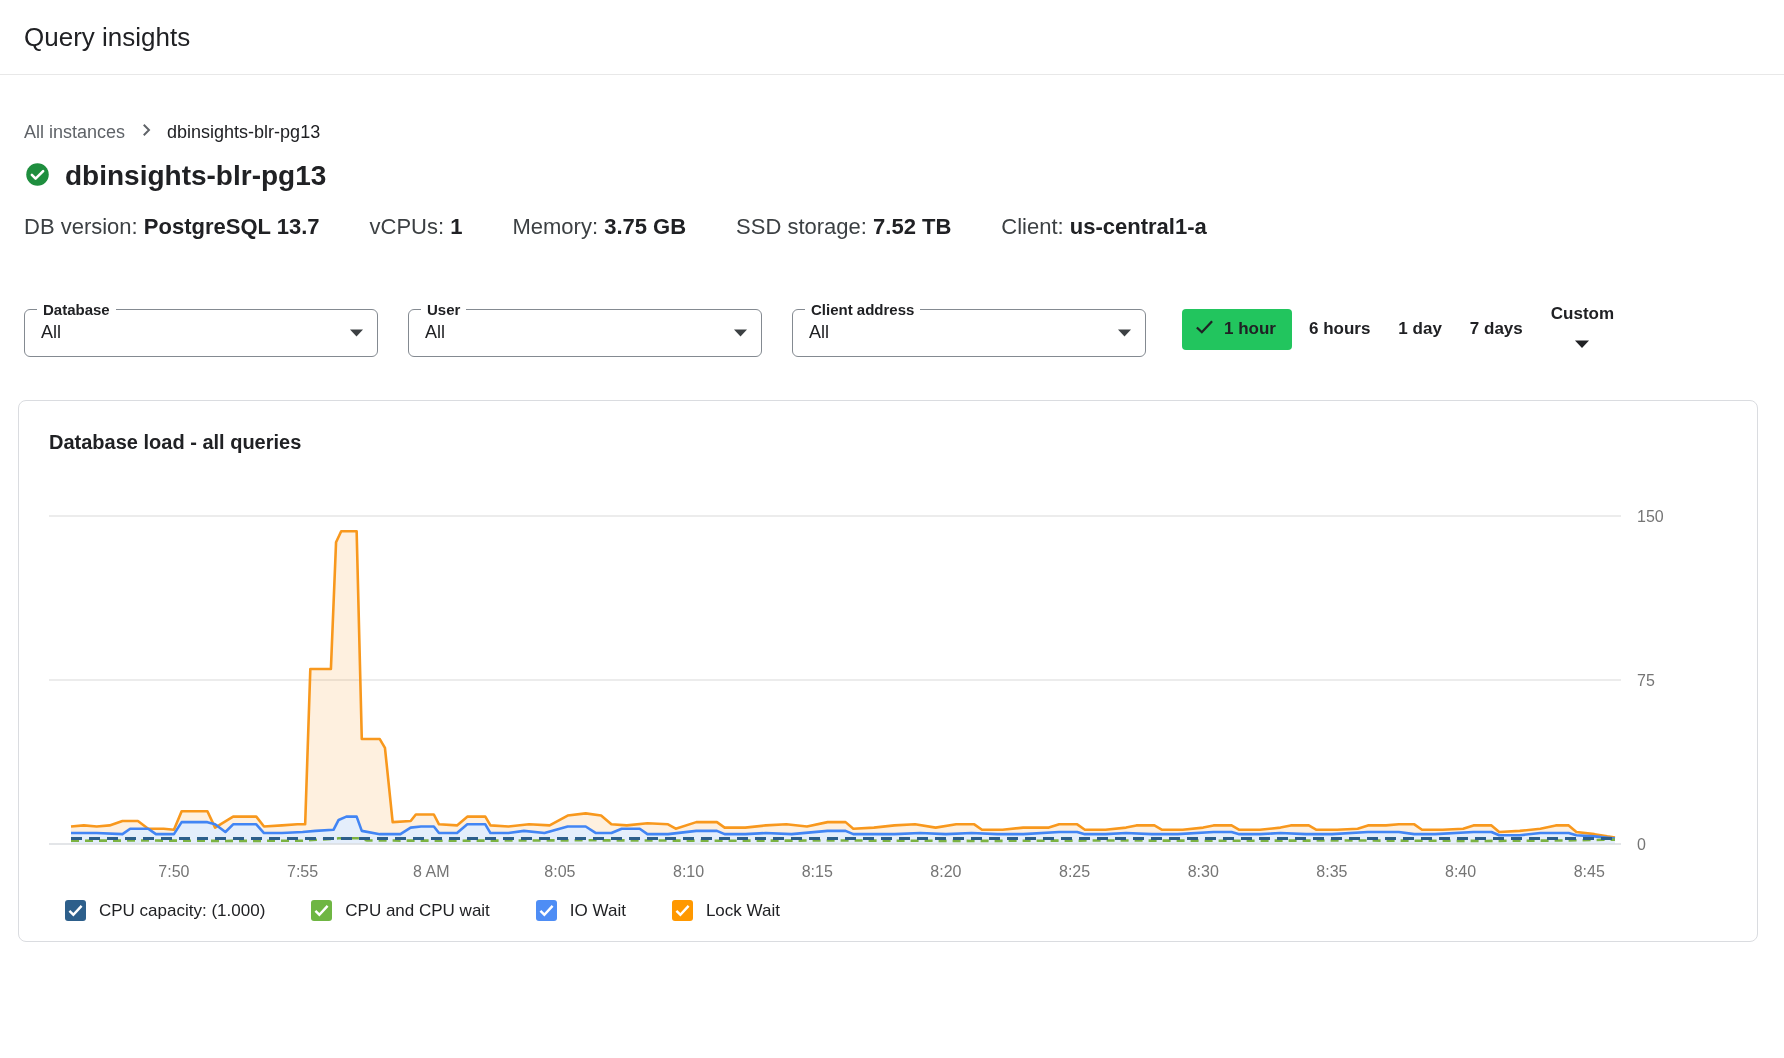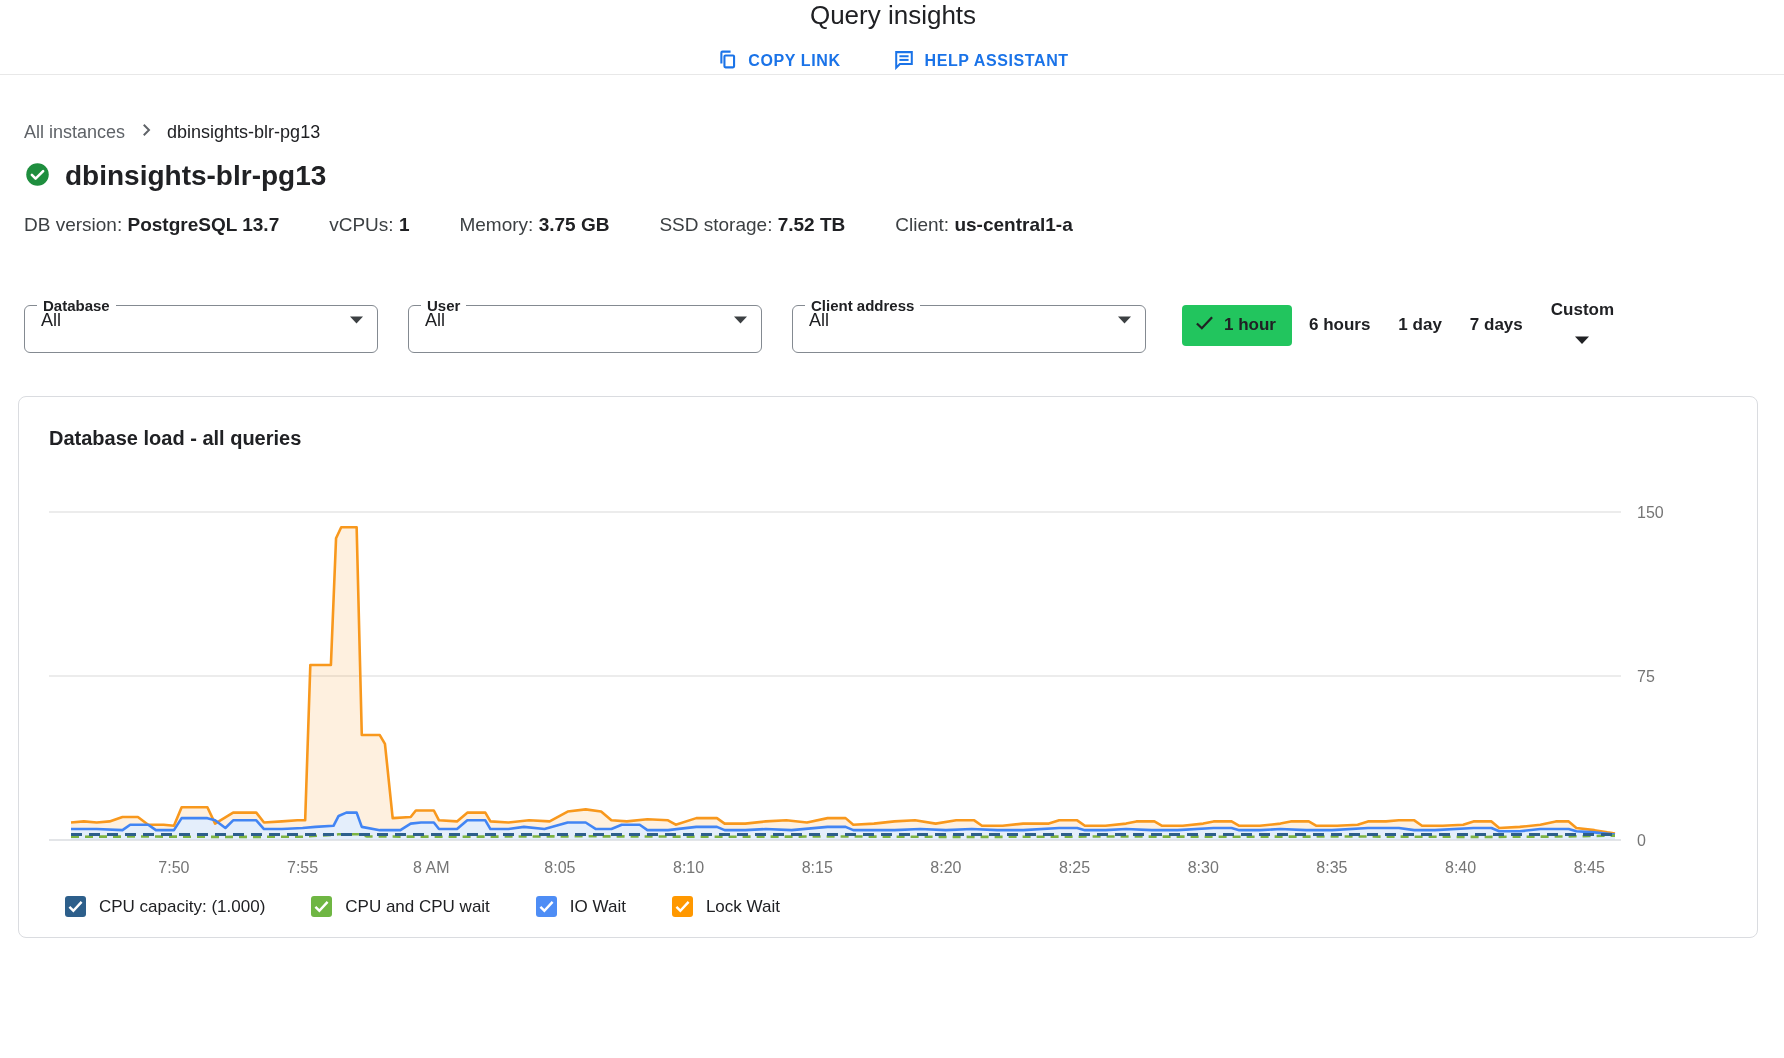--- a/index.html
+++ b/index.html
@@ -1,43 +1,43 @@
 <!DOCTYPE html>
 <html><head>
 <meta charset="utf-8">
 <style>
   * { box-sizing: border-box; margin: 0; padding: 0; }
   html,body { width: 1784px; height: 1058px; background:#fff; overflow:hidden;
     font-family:"Liberation Sans", sans-serif; color:#202124; }
 
   
   .app-header { height:75px; display:flex; align-items:center; justify-content:space-between;
-    padding:0 22px 0 24px; border-bottom:1px solid #e8e8e8;flex-direction:column; }
+    padding:0 22px 0 24px; border-bottom:1px solid #e8e8e8; }
   .app-title { font-size:26px; font-weight:400; color:#202124; }
   .header-actions { display:flex; align-items:center; gap:52px; }
   .hdr-btn { display:flex; align-items:center; gap:10px; background:none; border:none;
     color:#1a73e8; font-family:inherit; font-size:16px; font-weight:700; letter-spacing:.6px; cursor:pointer; }
 
   
   .main { padding:0 24px;margin-top:38px; }
 
   .breadcrumb { margin-top:46px; display:flex; align-items:center; gap:12px; font-size:18px; }
   .crumb-parent { color:#5f6368; cursor:pointer; }
   .crumb-current { color:#202124; }
 
   .title-row { margin-top:16px; display:flex; align-items:center; gap:14px; }
   .instance-title { font-size:28px; font-weight:700; color:#202124; }
 
-  .meta-row { margin-top:22px; display:flex; align-items:center; gap:50px; font-size:19px; color:#3c4043; }
+  .meta-row { margin-top:22px; display:flex; align-items:center; gap:50px; font-size:22px; color:#3c4043; }
   .meta-item b { color:#202124; }
 
   
   .filter-row { margin-top:54px; display:flex; align-items:center; }
   fieldset.select { width:354px; height:56px; border:1px solid #848a91; border-radius:6px;
-    padding:0 14px 6px 16px; display:flex; justify-content:space-between;
+    padding:0 14px 6px 16px; display:flex; align-items:center; justify-content:space-between;
     margin-right:30px; cursor:pointer; background:#fff; }
   fieldset.select legend { font-size:15px; font-weight:700; color:#202124; padding:0 6px; margin-left:-4px; }
   .select-value { font-size:18px; color:#202124; margin-top:-4px; }
   .select-arrow { margin-top:-4px; }
 
   .time-group { display:flex; align-items:center; margin-left:6px; gap:6px; }
   .time-btn { display:flex; align-items:center; gap:10px; border:none; background:none; cursor:pointer;
     font-family:inherit; font-size:17px; font-weight:700; color:#202124; padding:10px 11px; border-radius:4px; }
   .time-btn.selected { background:#22c55e; padding:10px 16px 10px 13px; }
   .custom-btn { display:flex; align-items:center; gap:10px;flex-direction:column; }
@@ -57,41 +57,20 @@
   .legend-row { margin-top:12px; display:flex; align-items:center; gap:46px; padding-left:16px; }
   .legend-item { display:flex; align-items:center; gap:13px; cursor:pointer; }
   .legend-check { width:21px; height:21px; border-radius:3px; display:flex; align-items:center; justify-content:center; }
   .legend-label { font-size:17px; color:#202124; }
 </style>
 </head>
 <body>
 
 <div class="app-header">
   <div class="app-title">Query insights</div>
-  <div class="header-actions">
-    <button class="hdr-btn">
-      <span>
-        <svg width="21" height="21" viewBox="0 0 24 24" fill="none" stroke="#1a73e8" stroke-width="2.4">
-          <rect x="8.5" y="7.5" width="11" height="13.5" rx="1.2"></rect>
-          <path d="M5 16.5 V4.3 a1.3 1.3 0 0 1 1.3-1.3 H15.5"></path>
-        </svg>
-      </span>
-      <span>COPY LINK</span>
-    </button>
-    <button class="hdr-btn">
-      <span>
-        <svg width="22" height="22" viewBox="0 0 24 24" fill="none" stroke="#1a73e8" stroke-width="2.2">
-          <path d="M3.5 4.5 h17 v13 h-13 l-4 4 z"></path>
-          <line x1="7" y1="9" x2="17" y2="9"></line>
-          <line x1="7" y1="13" x2="17" y2="13"></line>
-        </svg>
-      </span>
-      <span>HELP ASSISTANT</span>
-    </button>
-  </div>
 </div>
 
 <div class="main">
 
   <div class="breadcrumb">
     <span class="crumb-parent">All instances</span>
     <span>
       <svg width="18" height="18" viewBox="0 0 24 24" fill="none" stroke="#5f6368" stroke-width="2.6">
         <path d="M9 5 l7 7 -7 7"></path>
       </svg>

